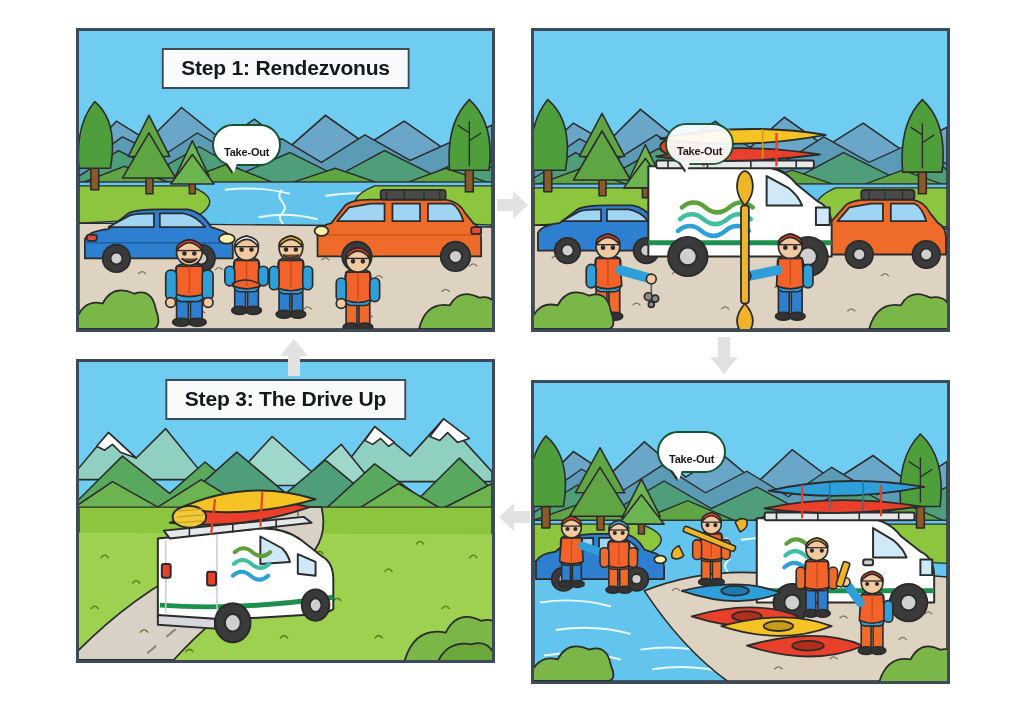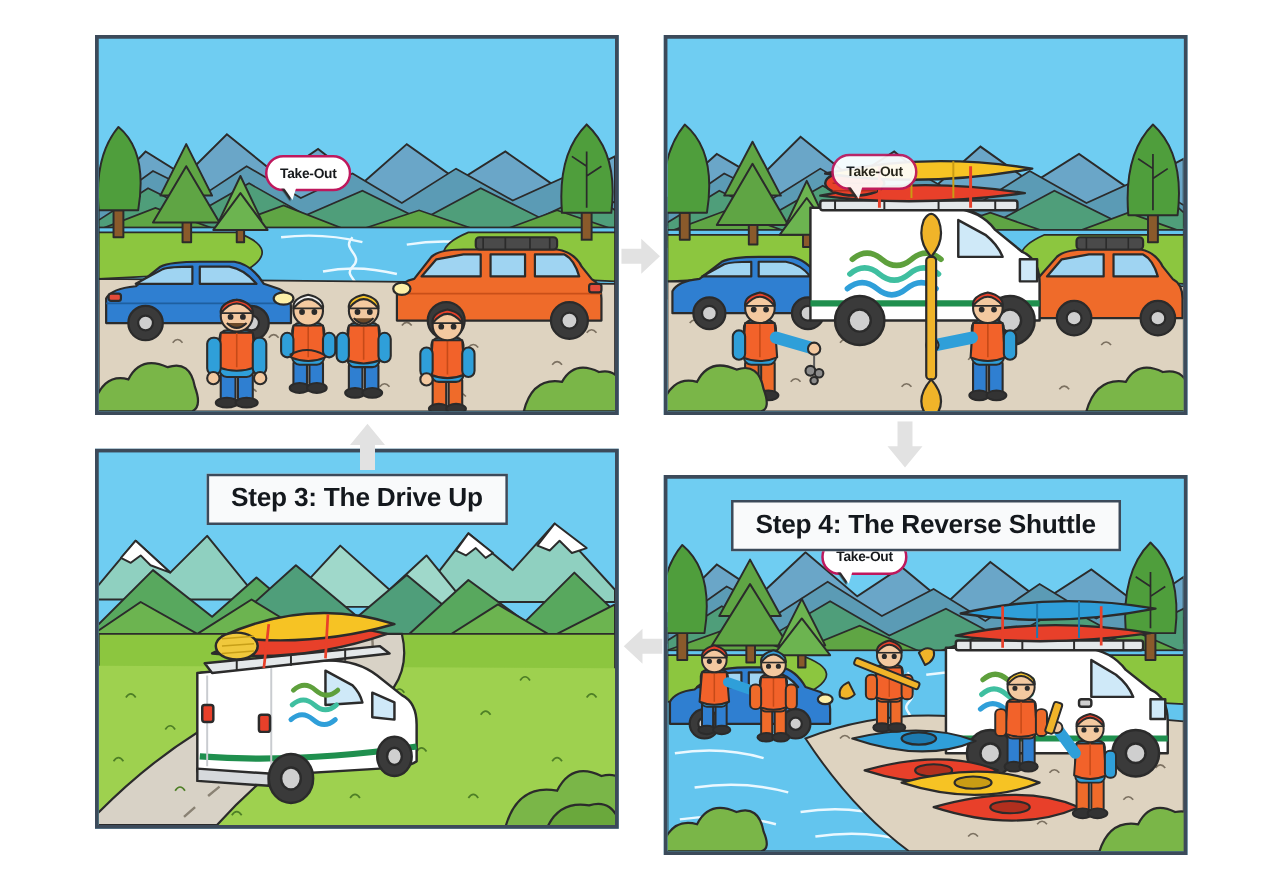--- a/index.html
+++ b/index.html
@@ -44,23 +44,23 @@
     color: #14181d;
     letter-spacing: -0.2px;
     line-height: 1;
     font-family: "Liberation Sans", sans-serif;
   }
 
   .bubble {
     position: absolute;
     z-index: 18;
     background: #ffffff;
-    border: 2px solid #be185d;
+    border: 2px solid #14532d;
     border-radius: 22px;
-    padding: 3px 10px 4px 10px;
+    padding: 16px 10px 4px 10px;
     white-space: nowrap;
   }
   .bubble span {
     font-size: 11px;
     font-weight: bold;
     color: #16191c;
     letter-spacing: -0.2px;
     font-family: "Liberation Sans", sans-serif;
   }
   .bubble:after {
@@ -246,20 +246,23 @@
           <circle cx="288" cy="235" r="1.5" fill="#2b2b2b"></circle>
       </g>
 
       <g stroke="#2b2b2b" stroke-width="1.8">
         <path d="M-6 304 Q2 272 24 278 Q34 258 56 268 Q74 262 78 284 Q84 300 76 304 Z" fill="#7ab648"></path>
         <path d="M345 304 Q352 276 376 280 Q386 262 406 272 Q424 268 426 292 L426 304 Z" fill="#7ab648"></path>
       </g>
     </svg>
     <div class="bubble" id="bubble-1">
       <span>Take-Out</span>
+    </div>
+    <div class="title-box">
+      <span>Step 1: Rendezvonus</span>
     </div>
   </div>
 
   <div class="panel" id="panel-2">
     <svg class="scene" viewBox="0 0 419 304" preserveAspectRatio="none">
       <rect x="0" y="0" width="419" height="304" fill="#6fcdf2"></rect>
       <path d="M0 130 L40 94 L74 114 L108 80 L150 114 L184 92 L218 120 L254 88 L296 118 L334 94 L374 122 L419 98 L419 152 L0 152 Z" fill="#6aa6c8" stroke="#2b2b2b" stroke-width="1.6"></path>
       <path d="M0 142 L46 110 L86 130 L124 106 L168 132 L208 112 L250 136 L294 108 L340 134 L384 114 L419 136 L419 154 L0 154 Z" fill="#5b9bb5" stroke="#2b2b2b" stroke-width="1.4"></path>
       <path d="M0 150 L42 124 L84 144 L126 120 L172 146 L218 126 L266 150 L314 124 L362 148 L404 128 L419 142 L419 164 L0 164 Z" fill="#4f9e7a" stroke="#2b2b2b" stroke-width="1.4"></path>
       <path d="M0 158 L48 140 L98 158 L152 138 L208 160 L262 142 L320 162 L374 142 L419 158 L419 170 L0 170 Z" fill="#5fa544" stroke="#2b2b2b" stroke-width="1.4"></path>
@@ -684,23 +687,20 @@
       </g>
 
       <g stroke="#2b2b2b" stroke-width="1.8">
         <path d="M-6 304 Q2 276 24 282 Q34 262 56 272 Q74 266 78 288 Q84 302 76 304 Z" fill="#7ab648"></path>
         <path d="M350 306 Q358 278 382 282 Q392 262 412 272 Q432 268 434 294 L434 306 Z" fill="#7ab648"></path>
       </g>
     </svg>
     <div class="bubble" id="bubble-4">
       <span>Take-Out</span>
     </div>
-    <div class="title-box">
-      <span>Step 4: The Reverse Shuttle</span>
-    </div>
   </div>
 
   <svg class="arrow" id="arrow-1-2" viewBox="0 0 32 30">
     <path d="M0 9 L16 9 L16 1 L31 15 L16 29 L16 21 L0 21 Z" fill="#e2e2e2"></path>
   </svg>
   <svg class="arrow" id="arrow-2-4" viewBox="0 0 30 38">
     <path d="M9 0 L21 0 L21 20 L29 20 L15 37 L1 20 L9 20 Z" fill="#e2e2e2"></path>
   </svg>
   <svg class="arrow" id="arrow-4-3" viewBox="0 0 32 30">
     <path d="M32 9 L16 9 L16 1 L1 15 L16 29 L16 21 L32 21 Z" fill="#e2e2e2"></path>

